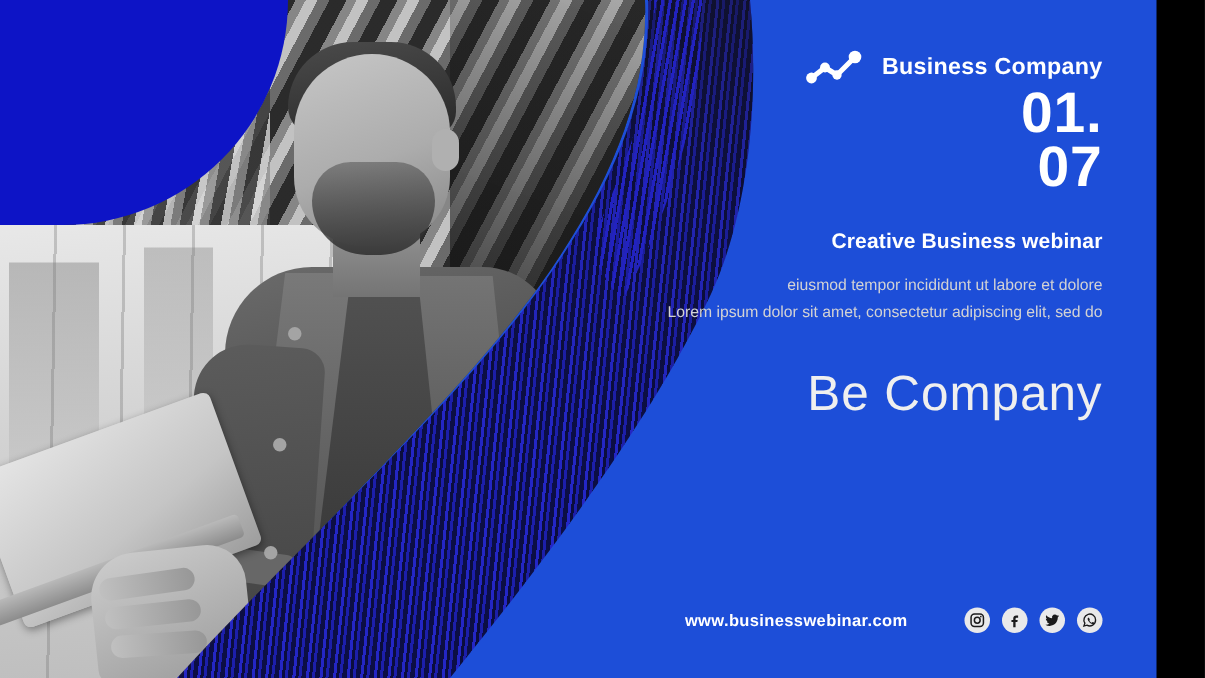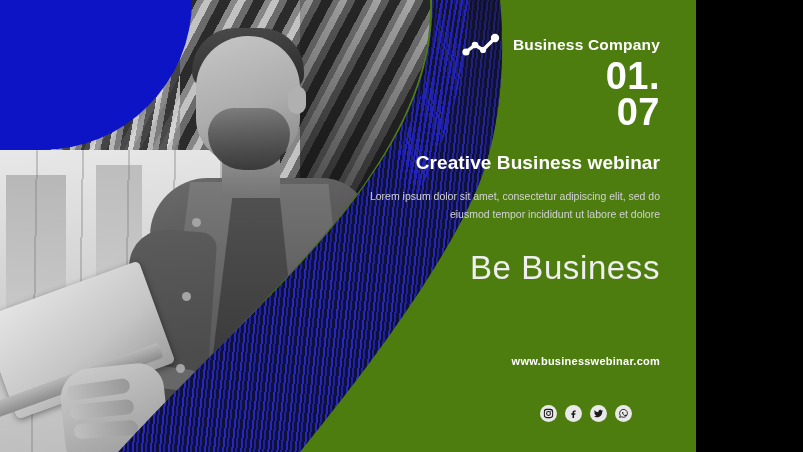--- a/index.html
+++ b/index.html
@@ -5,24 +5,24 @@
   html, body {
     margin: 0;
     padding: 0;
     background: #000;
   }
   body {
     font-family: "Liberation Sans", sans-serif;
   }
   .slide {
     position: relative;
-    width: 696px;
+    width: 771px;
     height: 452px;
     overflow: hidden;
-    background: #4d7c0f;
+    background: #1d4ed8;
   }
 
   
   .photo-layer {
     position: absolute;
     inset: 0;
     clip-path: path("M0,0 L430,0 C432,60 410,120 360,190 C300,272 212,350 120,452 L0,452 Z");
     background: #3a3a3a;
     overflow: hidden;
   }
@@ -244,21 +244,21 @@
   }
   .date {
     font-size: 38px;
     font-weight: 700;
     line-height: .95;
     letter-spacing: .5px;
   }
   .date div { margin: 0; }
   .title {
     margin-top: 22px;
-    font-size: 19px;
+    font-size: 14px;
     font-weight: 700;
     letter-spacing: .1px;
     color: #fff;
   }
   .body-copy {
     margin-top: 14px;
     font-size: 10.5px;
     line-height: 1.65;
     color: #d2d2d4;
     font-weight: 400;
@@ -280,21 +280,20 @@
     color: #ffffff;
     line-height: 1.18;
     margin-top: 2px;
   }
   .footer {
     position: absolute;
     right: 36px; bottom: 30px;
     display: flex;
     align-items: center;
     gap: 38px;
-    flex-direction: column;
   }
   .site {
     font-size: 11px;
     font-weight: 700;
     letter-spacing: .25px;
     color: #ffffff;
   }
   .socials { display: flex; gap: 8px; }
   .soc {
     width: 17px; height: 17px;
@@ -364,26 +363,26 @@
     </div>
 
     <div class="date">
       <div>01.</div>
       <div>07</div>
     </div>
 
     <div class="title">Creative Business webinar</div>
 
     <div class="body-copy">
+      <div>eiusmod tempor incididunt ut labore et dolore</div>
       <div>Lorem ipsum dolor sit amet, consectetur adipiscing elit, sed do</div>
-      <div>eiusmod tempor incididunt ut labore et dolore</div>
     </div>
 
     <div class="slogan">
-      <div class="slogan-light">Be Business</div>
+      <div class="slogan-light">Be Company</div>
     </div>
   </div>
 
   <div class="footer">
     <span class="site">www.businesswebinar.com</span>
     <div class="socials">
 
       <span class="soc">
         <svg width="11" height="11" viewBox="0 0 24 24" fill="none" stroke="#1b1b1c" stroke-width="2.2">
           <rect x="3" y="3" width="18" height="18" rx="5"></rect>

